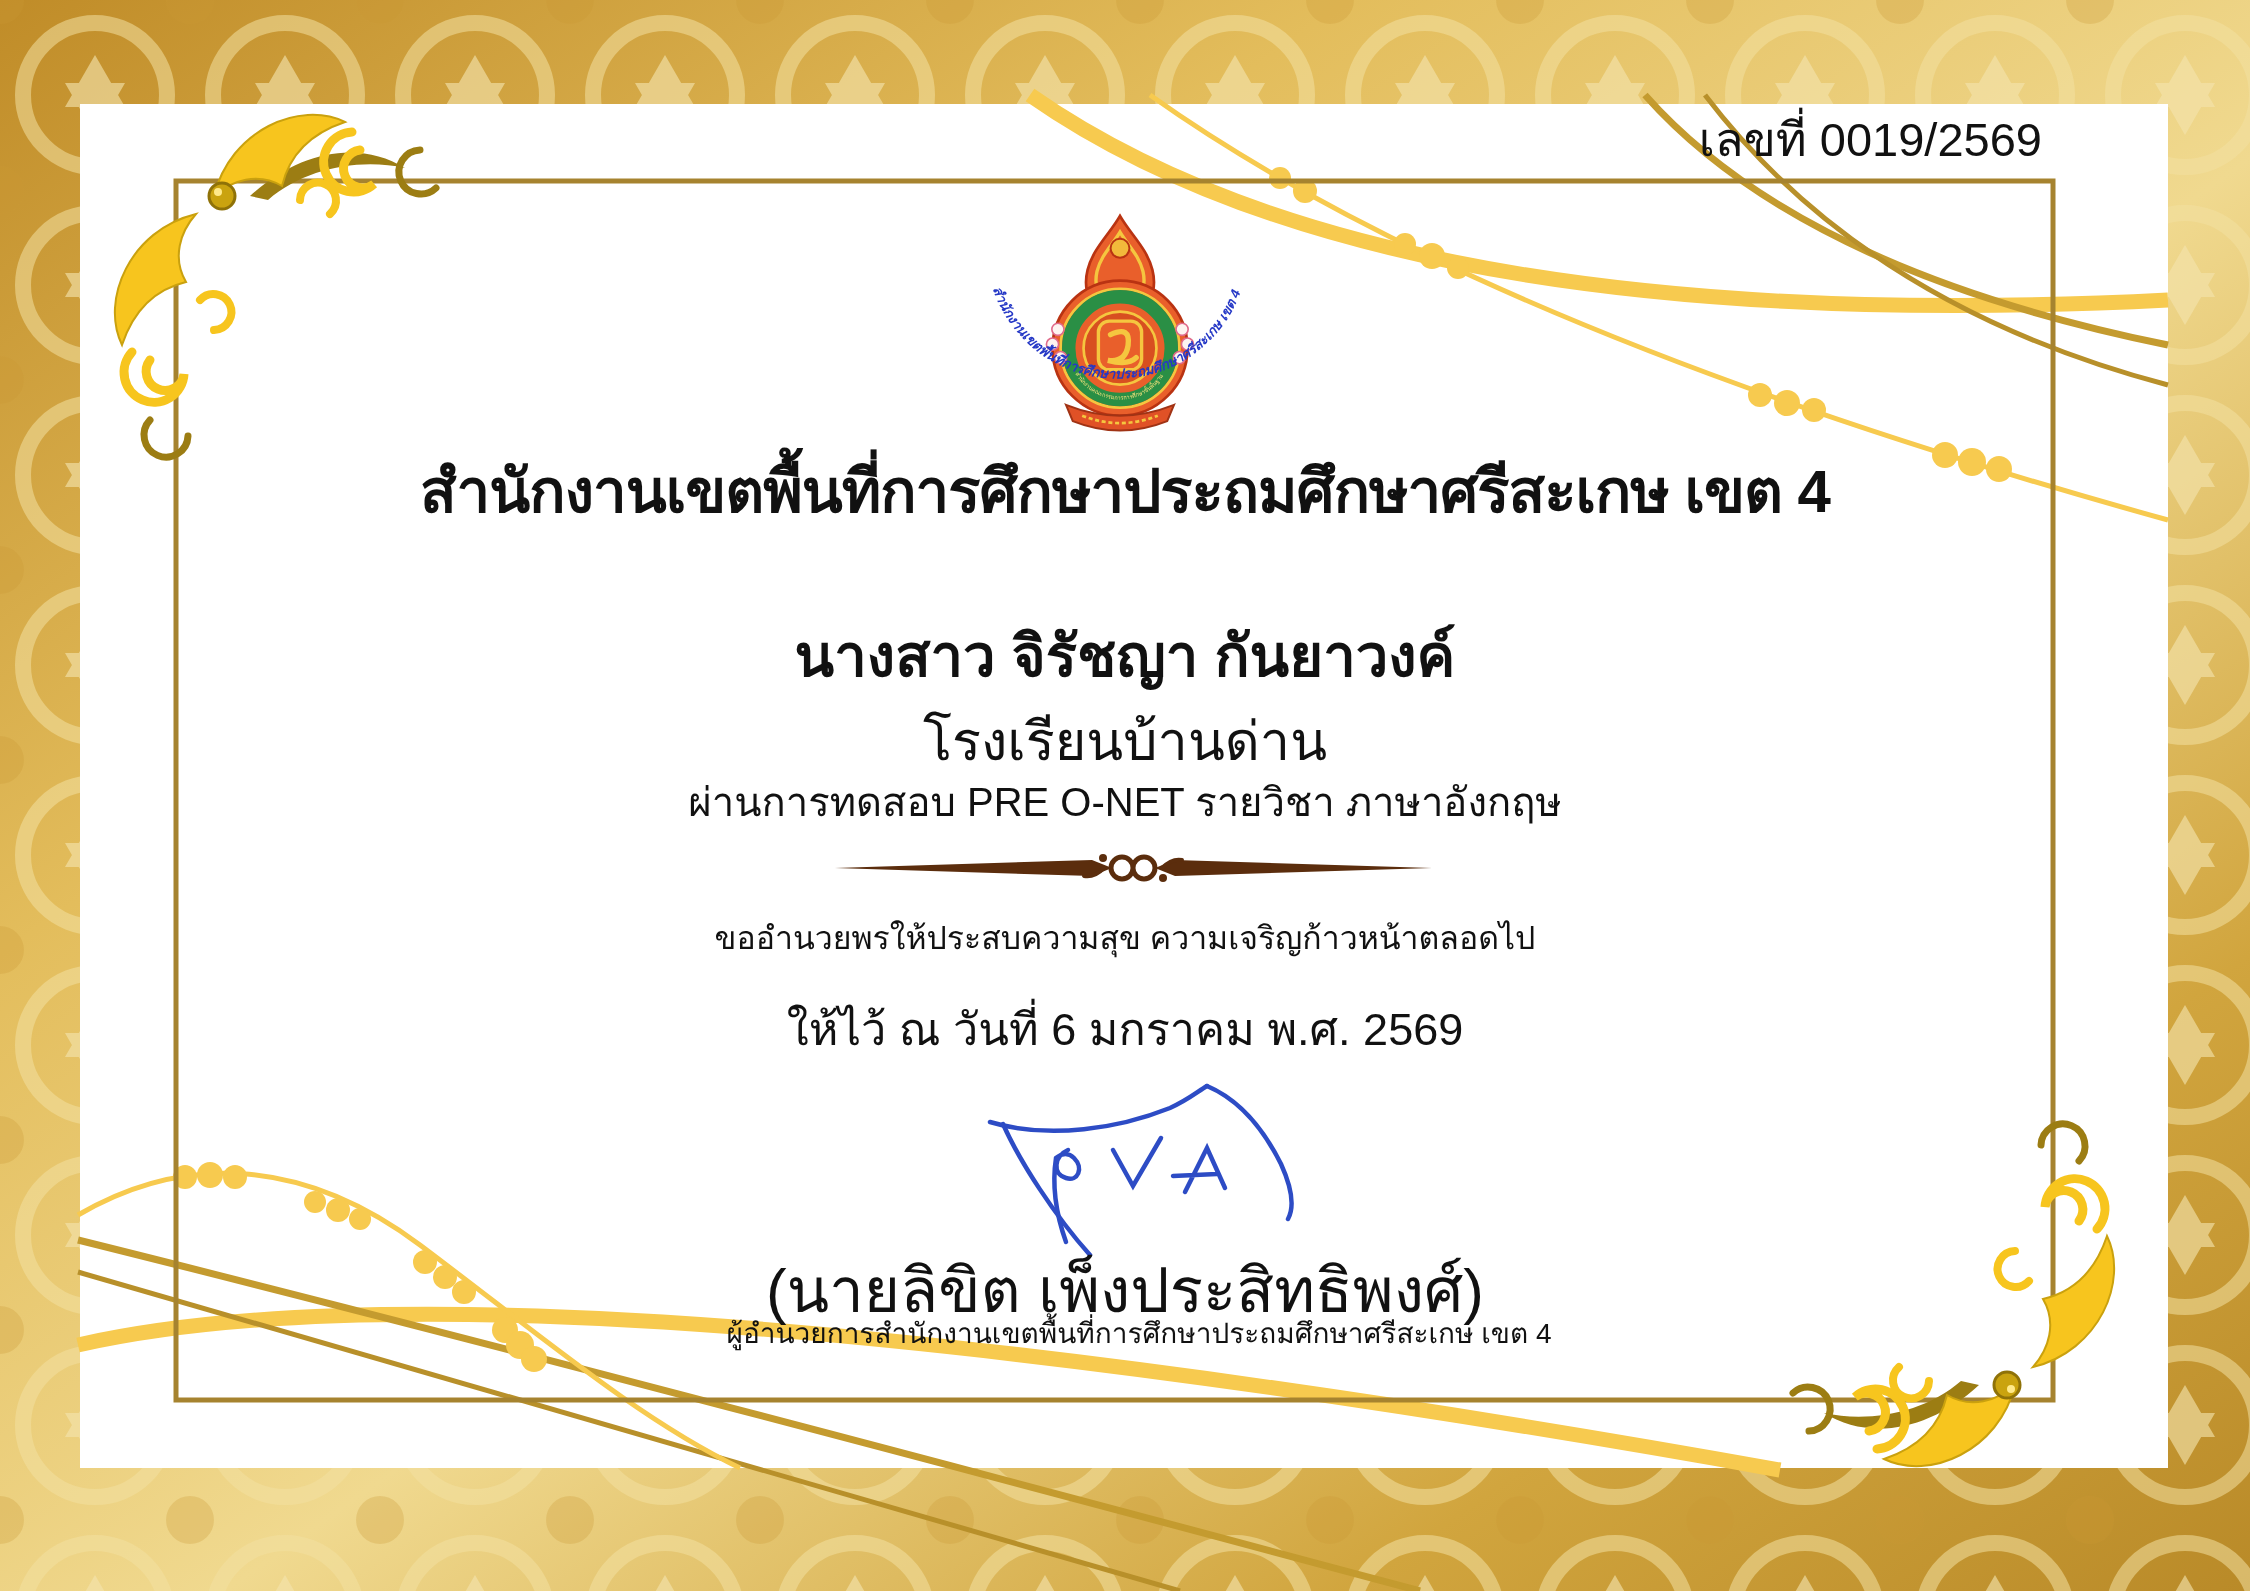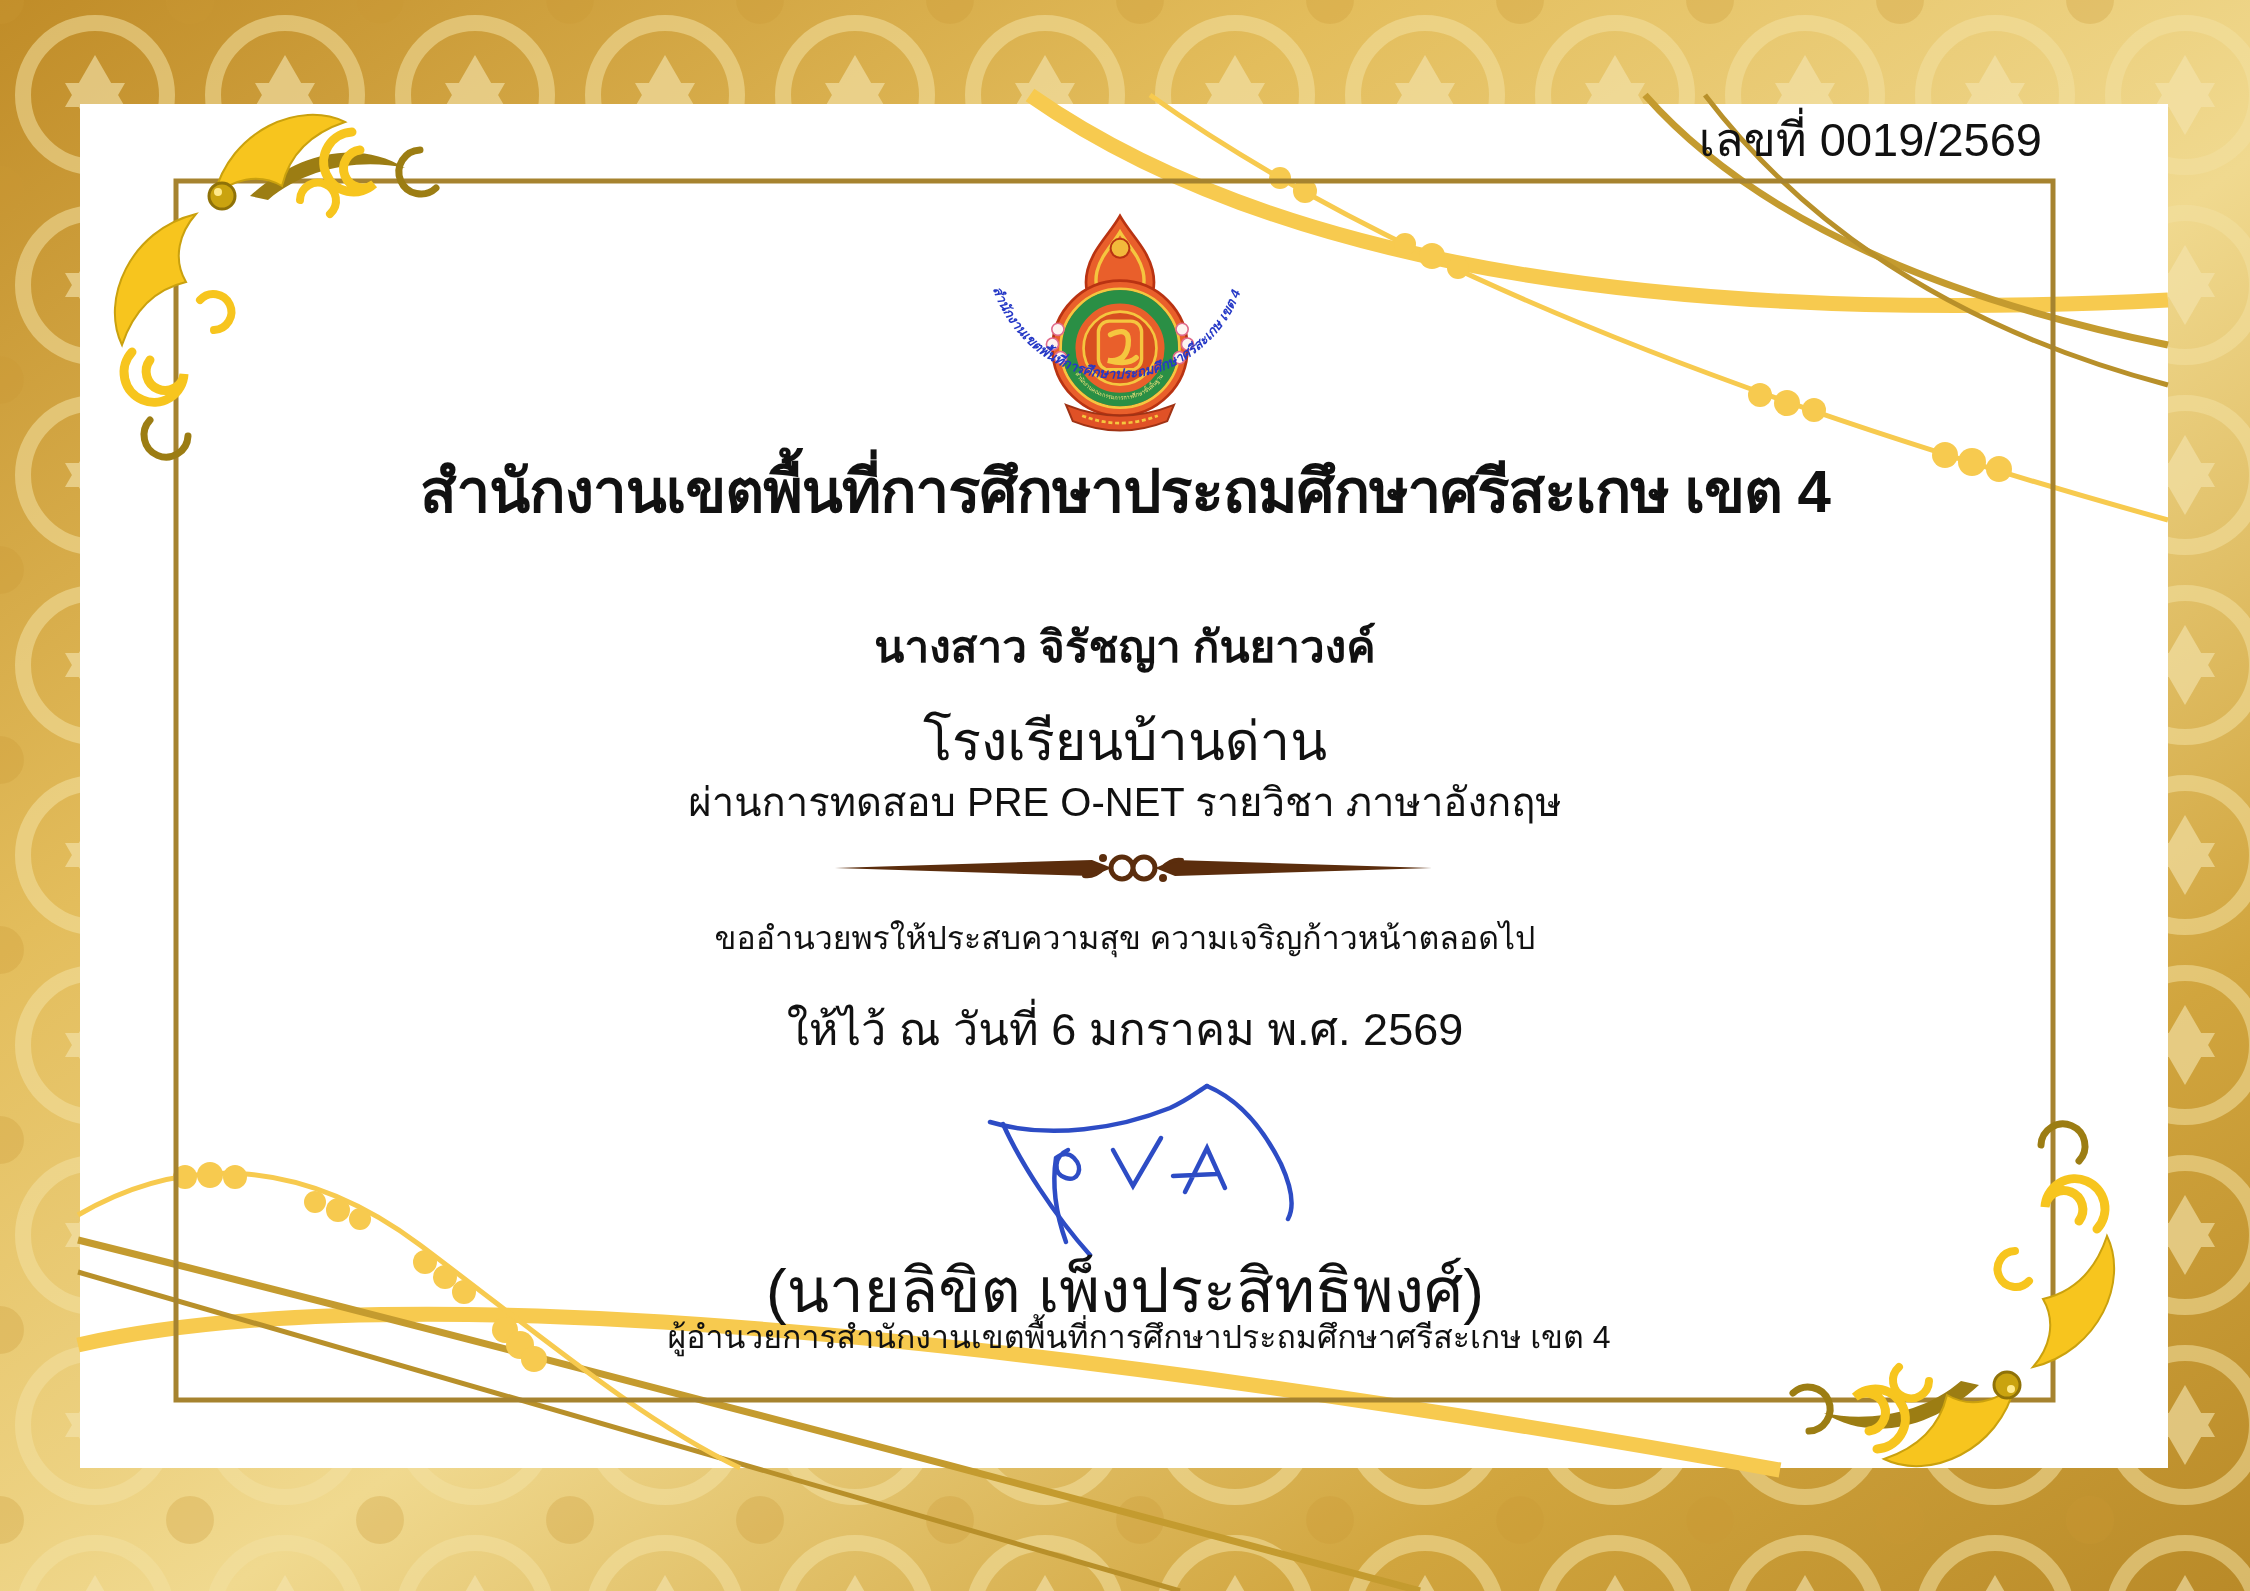--- a/index.html
+++ b/index.html
@@ -5,27 +5,27 @@
   html,body{margin:0;padding:0;background:#ffffff;}
   #page{position:relative;width:2250px;height:1591px;overflow:hidden;
         font-family:"Liberation Sans",sans-serif;color:#111;}
   #bg-art{position:absolute;left:0;top:0;width:2250px;height:1591px;z-index:1;}
   #emblem-art{position:absolute;left:985px;top:205px;width:270px;height:258px;z-index:3;}
   .line{position:absolute;left:0;right:0;text-align:center;line-height:1.32;
         white-space:nowrap;z-index:5;}
   .cert-number{position:absolute;top:102px;right:208px;font-size:47px;z-index:5;}
   .org-title{top:452px;font-size:60px;font-weight:600;letter-spacing:-1px;}
   .intro{top:548px;font-size:49px;}
-  .recipient{top:618px;font-size:44px;font-weight:bold;}
+  .recipient{top:618px;font-size:58px;font-weight:bold;}
   .school{top:706px;font-size:54px;}
   .achieve{top:776px;font-size:40px;}
   .blessing{top:917px;font-size:32px;}
   .dateline{top:1000px;font-size:45px;}
   .signer{top:1250px;font-size:62px;}
-  .signer-title{top:1316px;font-size:32px;padding-left:28px;}
+  .signer-title{top:1316px;font-size:28px;padding-left:28px;}
 </style>
 </head>
 <body>
 
 <div id="page">
 
   <svg id="bg-art" viewBox="0 0 2250 1591" xmlns="http://www.w3.org/2000/svg">
     <defs>
       <linearGradient id="goldGrad" x1="0" y1="0" x2="1" y2="1">
         <stop offset="0" stop-color="#c08c28"></stop>

